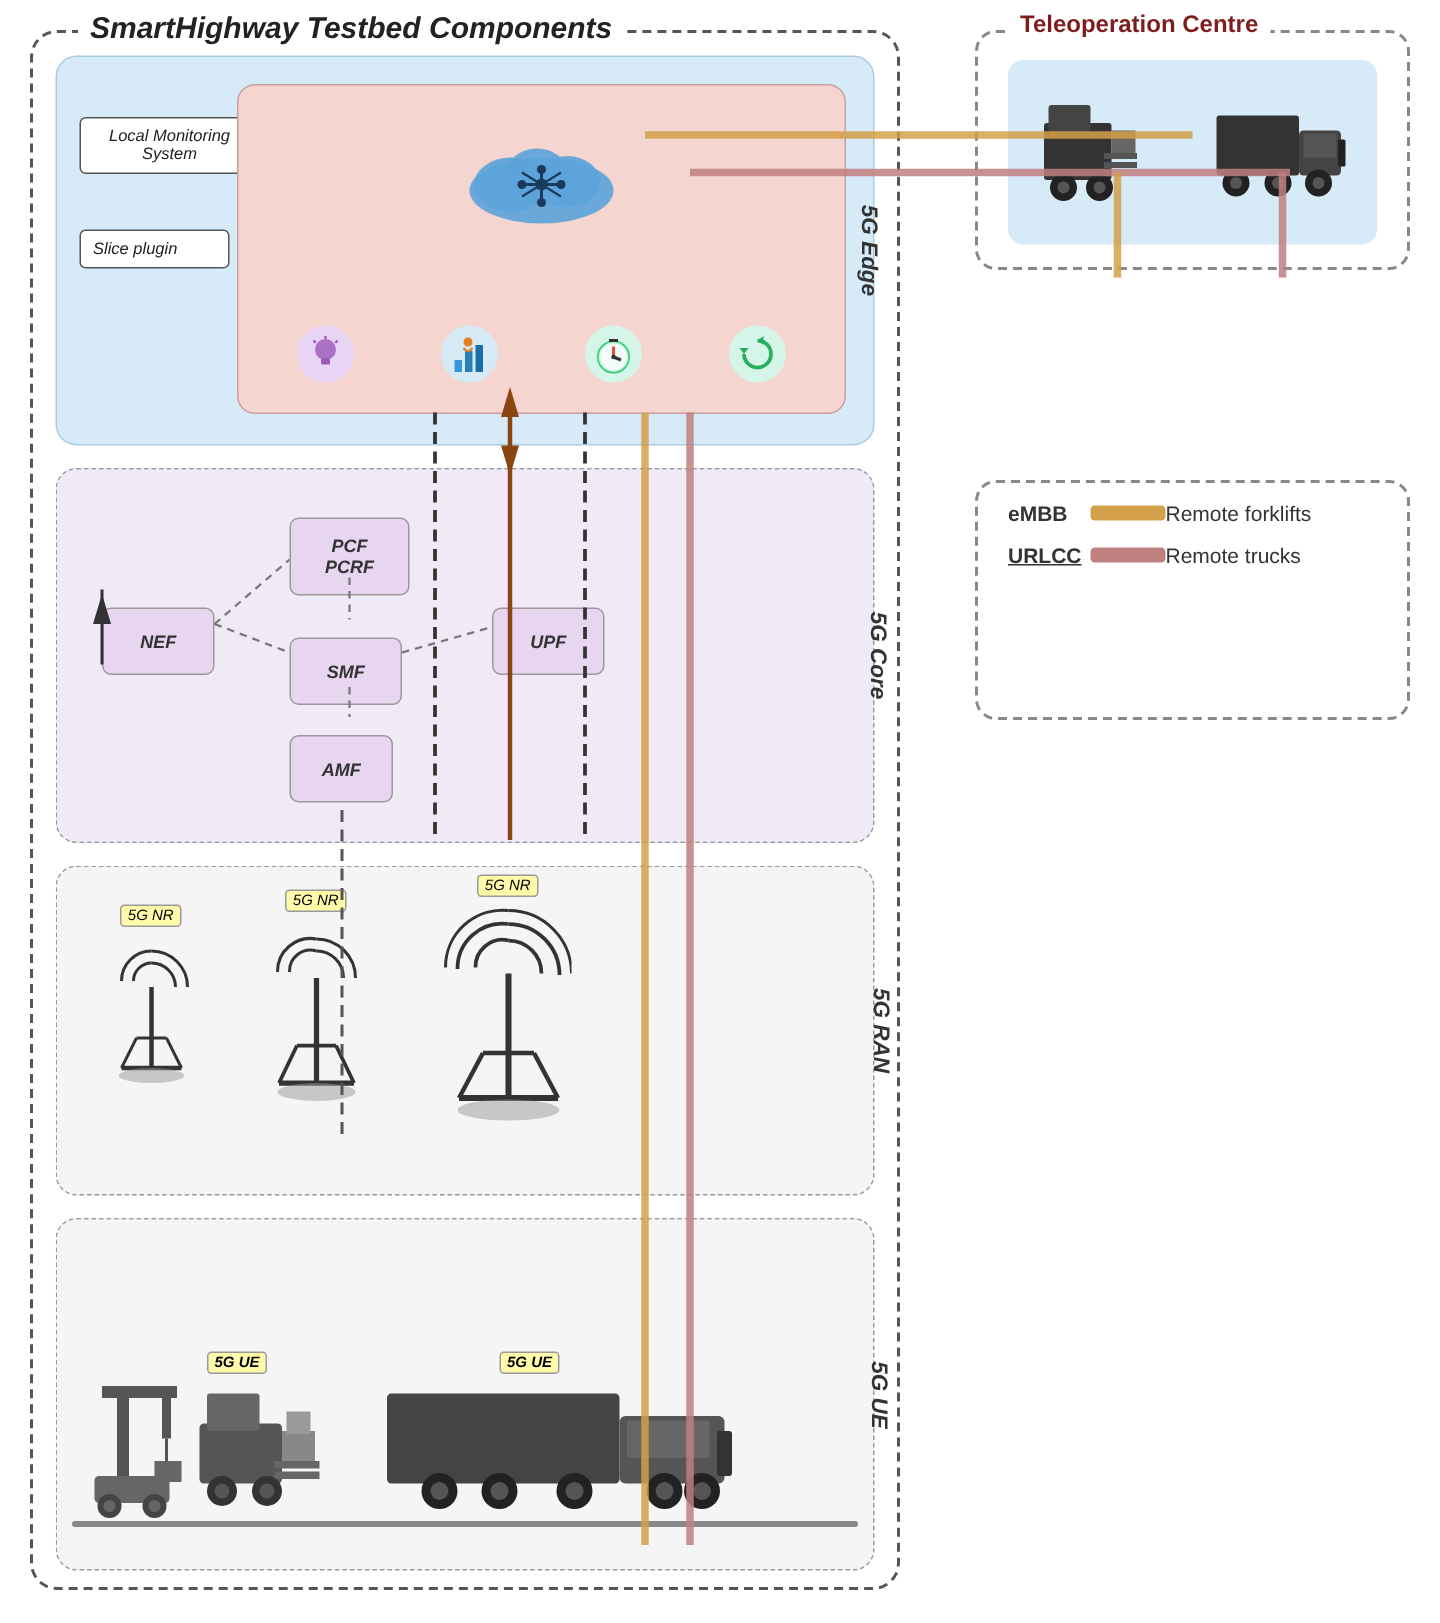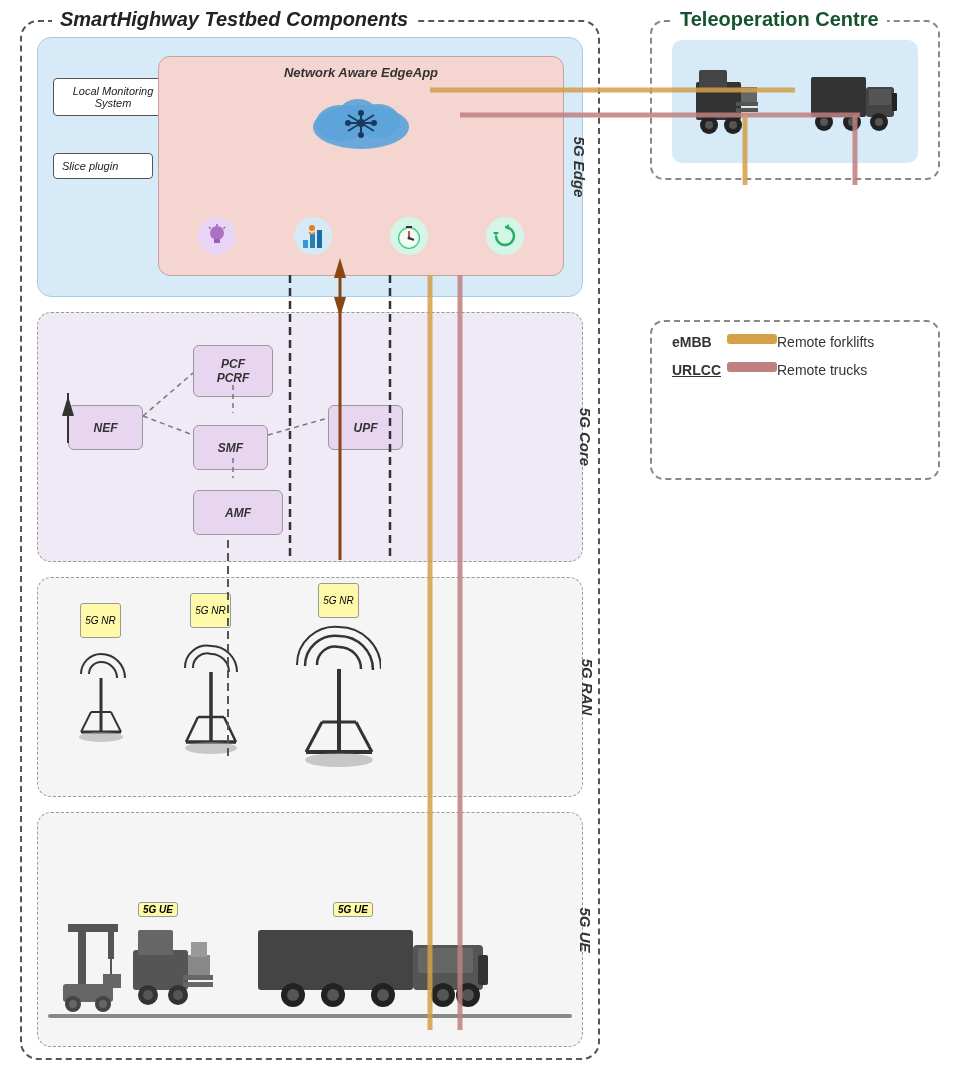--- a/index.html
+++ b/index.html
@@ -223,23 +223,23 @@
       border-radius: 14px;
       background: #fff;
     }
 
     .teleop-title {
       position: absolute;
       top: -14px;
       left: 20px;
       background: #fff;
       padding: 0 8px;
-      font-size: 20px;
-      font-weight: bold;
-      color: #14532d;
+      font-size: 16px;
+      font-weight: bold;
+      color: #7f1d1d;
     }
 
     .teleop-inner {
       position: absolute;
       top: 18px;
       left: 20px;
       right: 20px;
       bottom: 15px;
       background: #d6eaf8;
       border-radius: 10px;
@@ -263,21 +263,21 @@
     .slices-title {
       font-size: 18px;
       font-weight: bold;
       text-align: center;
       margin-top: 15px;
       color: #222;
     }
 
     .slice-row {
       display: flex;
-      align-items: flex-start;
+      align-items: center;
       margin: 12px 20px 0 20px;
       font-size: 14px;
       color: #333;
     }
 
     .slice-bar {
       display: inline-block;
       width: 50px;
       height: 10px;
       border-radius: 3px;
@@ -288,21 +288,21 @@
       position: absolute;
       top: 0;
       left: 0;
       pointer-events: none;
     }
 
     .nr-badge {
       background: #fffaaa;
       border: 1px solid #999;
       border-radius: 3px;
-      padding: 11px 4px;
+      padding: 1px 4px;
       font-size: 10px;
       margin-bottom: 4px;
       white-space: nowrap;
     }
 
     
     .app-icon {
       width: 38px;
       height: 38px;
       border-radius: 50%;
@@ -345,21 +345,20 @@
 
     <div class="local-monitor-box">
       <span>Local Monitoring System</span>
     </div>
 
     <div class="slice-plugin-box">
       <span>Slice plugin</span>
     </div>
 
     <div class="edge-app-box">
-      <div class="edge-app-title">Network Aware EdgeApp</div>
 
       <div class="cloud-area">
         <svg width="110" height="70" viewBox="0 0 110 70">
 
           <ellipse cx="55" cy="42" rx="48" ry="22" fill="#5ba3d9" opacity="0.9"></ellipse>
           <ellipse cx="35" cy="38" rx="25" ry="18" fill="#5ba3d9" opacity="0.9"></ellipse>
           <ellipse cx="72" cy="36" rx="22" ry="17" fill="#5ba3d9" opacity="0.9"></ellipse>
           <ellipse cx="52" cy="30" rx="20" ry="16" fill="#5ba3d9" opacity="0.9"></ellipse>
 
           <line x1="42" y1="38" x2="68" y2="38" stroke="#1a3a5c" stroke-width="2"></line>
@@ -423,21 +422,21 @@
     <span class="core-label">5G Core</span>
 
     <div class="core-box" style="width:80px;height:52px;top:20px;left:155px;">PCF<br>PCRF</div>
 
     <div class="core-box" style="width:75px;height:45px;top:80px;left:30px;">NEF</div>
 
     <div class="core-box" style="width:75px;height:45px;top:100px;left:155px;">SMF</div>
 
     <div class="core-box" style="width:75px;height:45px;top:80px;left:290px;text-align:right;">UPF</div>
 
-    <div class="core-box" style="width:90px;height:45px;top:165px;left:155px;">AMF</div>
+    <div class="core-box" style="width:69px;height:45px;top:165px;left:155px;">AMF</div>
 
     <svg style="position:absolute;top:0;left:0;width:100%;height:100%;pointer-events:none;">
 
       <line x1="105" y1="103" x2="155" y2="60" stroke="#777" stroke-width="1.5" stroke-dasharray="5,4"></line>
 
       <line x1="195" y1="72" x2="195" y2="100" stroke="#777" stroke-width="1.5" stroke-dasharray="5,4"></line>
 
       <line x1="230" y1="122" x2="290" y2="105" stroke="#777" stroke-width="1.5" stroke-dasharray="5,4"></line>
 
       <line x1="105" y1="103" x2="155" y2="122" stroke="#777" stroke-width="1.5" stroke-dasharray="5,4"></line>

